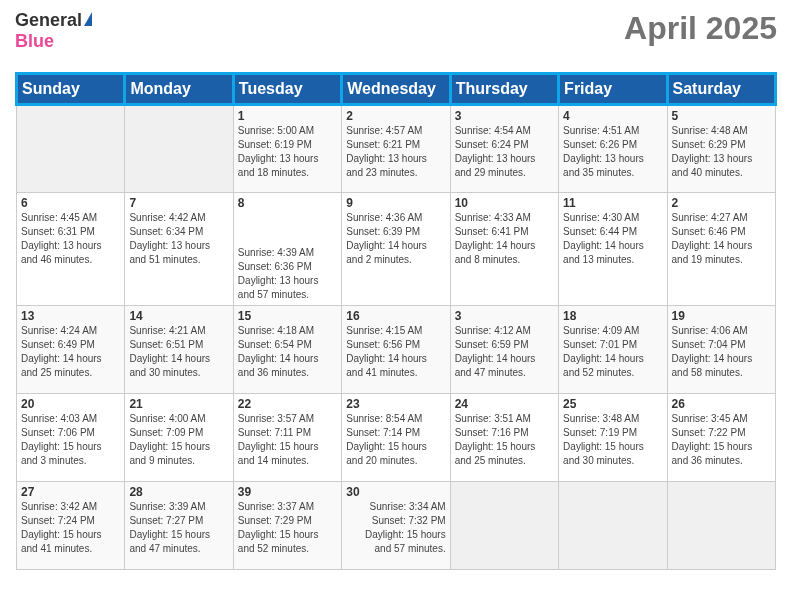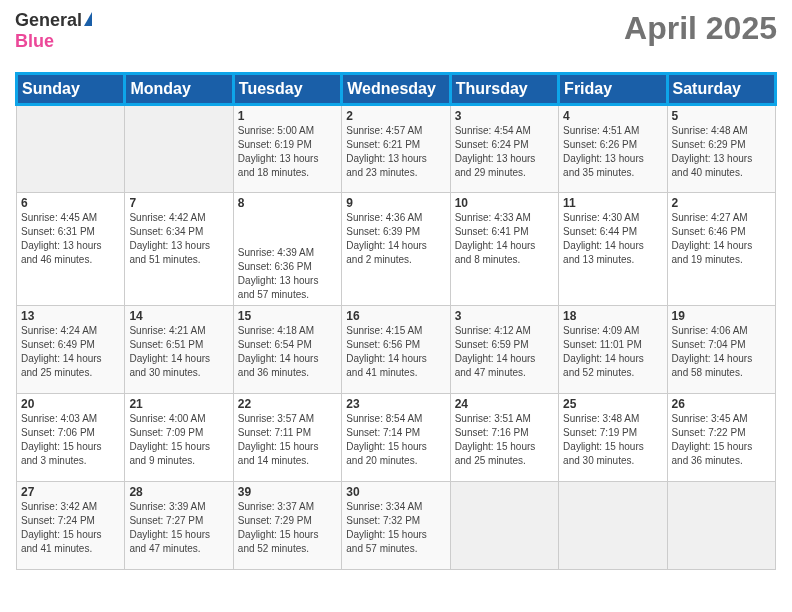--- a/index.html
+++ b/index.html
@@ -258,21 +258,21 @@
           <td>
             <span class="day-number">3</span>
             <div class="day-detail" style="white-space: pre-line;">Sunrise: 4:12 AM
 Sunset: 6:59 PM
 Daylight: 14 hours
 and 47 minutes.</div>
           </td>
           <td>
             <span class="day-number">18</span>
             <div class="day-detail" style="white-space: pre-line;">Sunrise: 4:09 AM
-Sunset: 11:01 PM
+Sunset: 7:01 PM
 Daylight: 14 hours
 and 52 minutes.</div>
           </td>
           <td>
             <span class="day-number">19</span>
             <div class="day-detail" style="white-space: pre-line;">Sunrise: 4:06 AM
 Sunset: 7:04 PM
 Daylight: 14 hours
 and 58 minutes.</div>
           </td>
@@ -345,21 +345,21 @@
           </td>
           <td>
             <span class="day-number">39</span>
             <div class="day-detail" style="white-space: pre-line;">Sunrise: 3:37 AM
 Sunset: 7:29 PM
 Daylight: 15 hours
 and 52 minutes.</div>
           </td>
           <td>
             <span class="day-number">30</span>
-            <div class="day-detail" style="white-space: pre-line;">Sunrise: 3:34 AM
+            <div class="day-detail" style="white-space: pre-line; text-align: right;">Sunrise: 3:34 AM
 Sunset: 7:32 PM
 Daylight: 15 hours
 and 57 minutes.</div>
           </td>
           <td class="empty-cell"></td>
           <td class="empty-cell"></td>
           <td class="empty-cell"></td>
         </tr>
       </tbody>
   </table>

